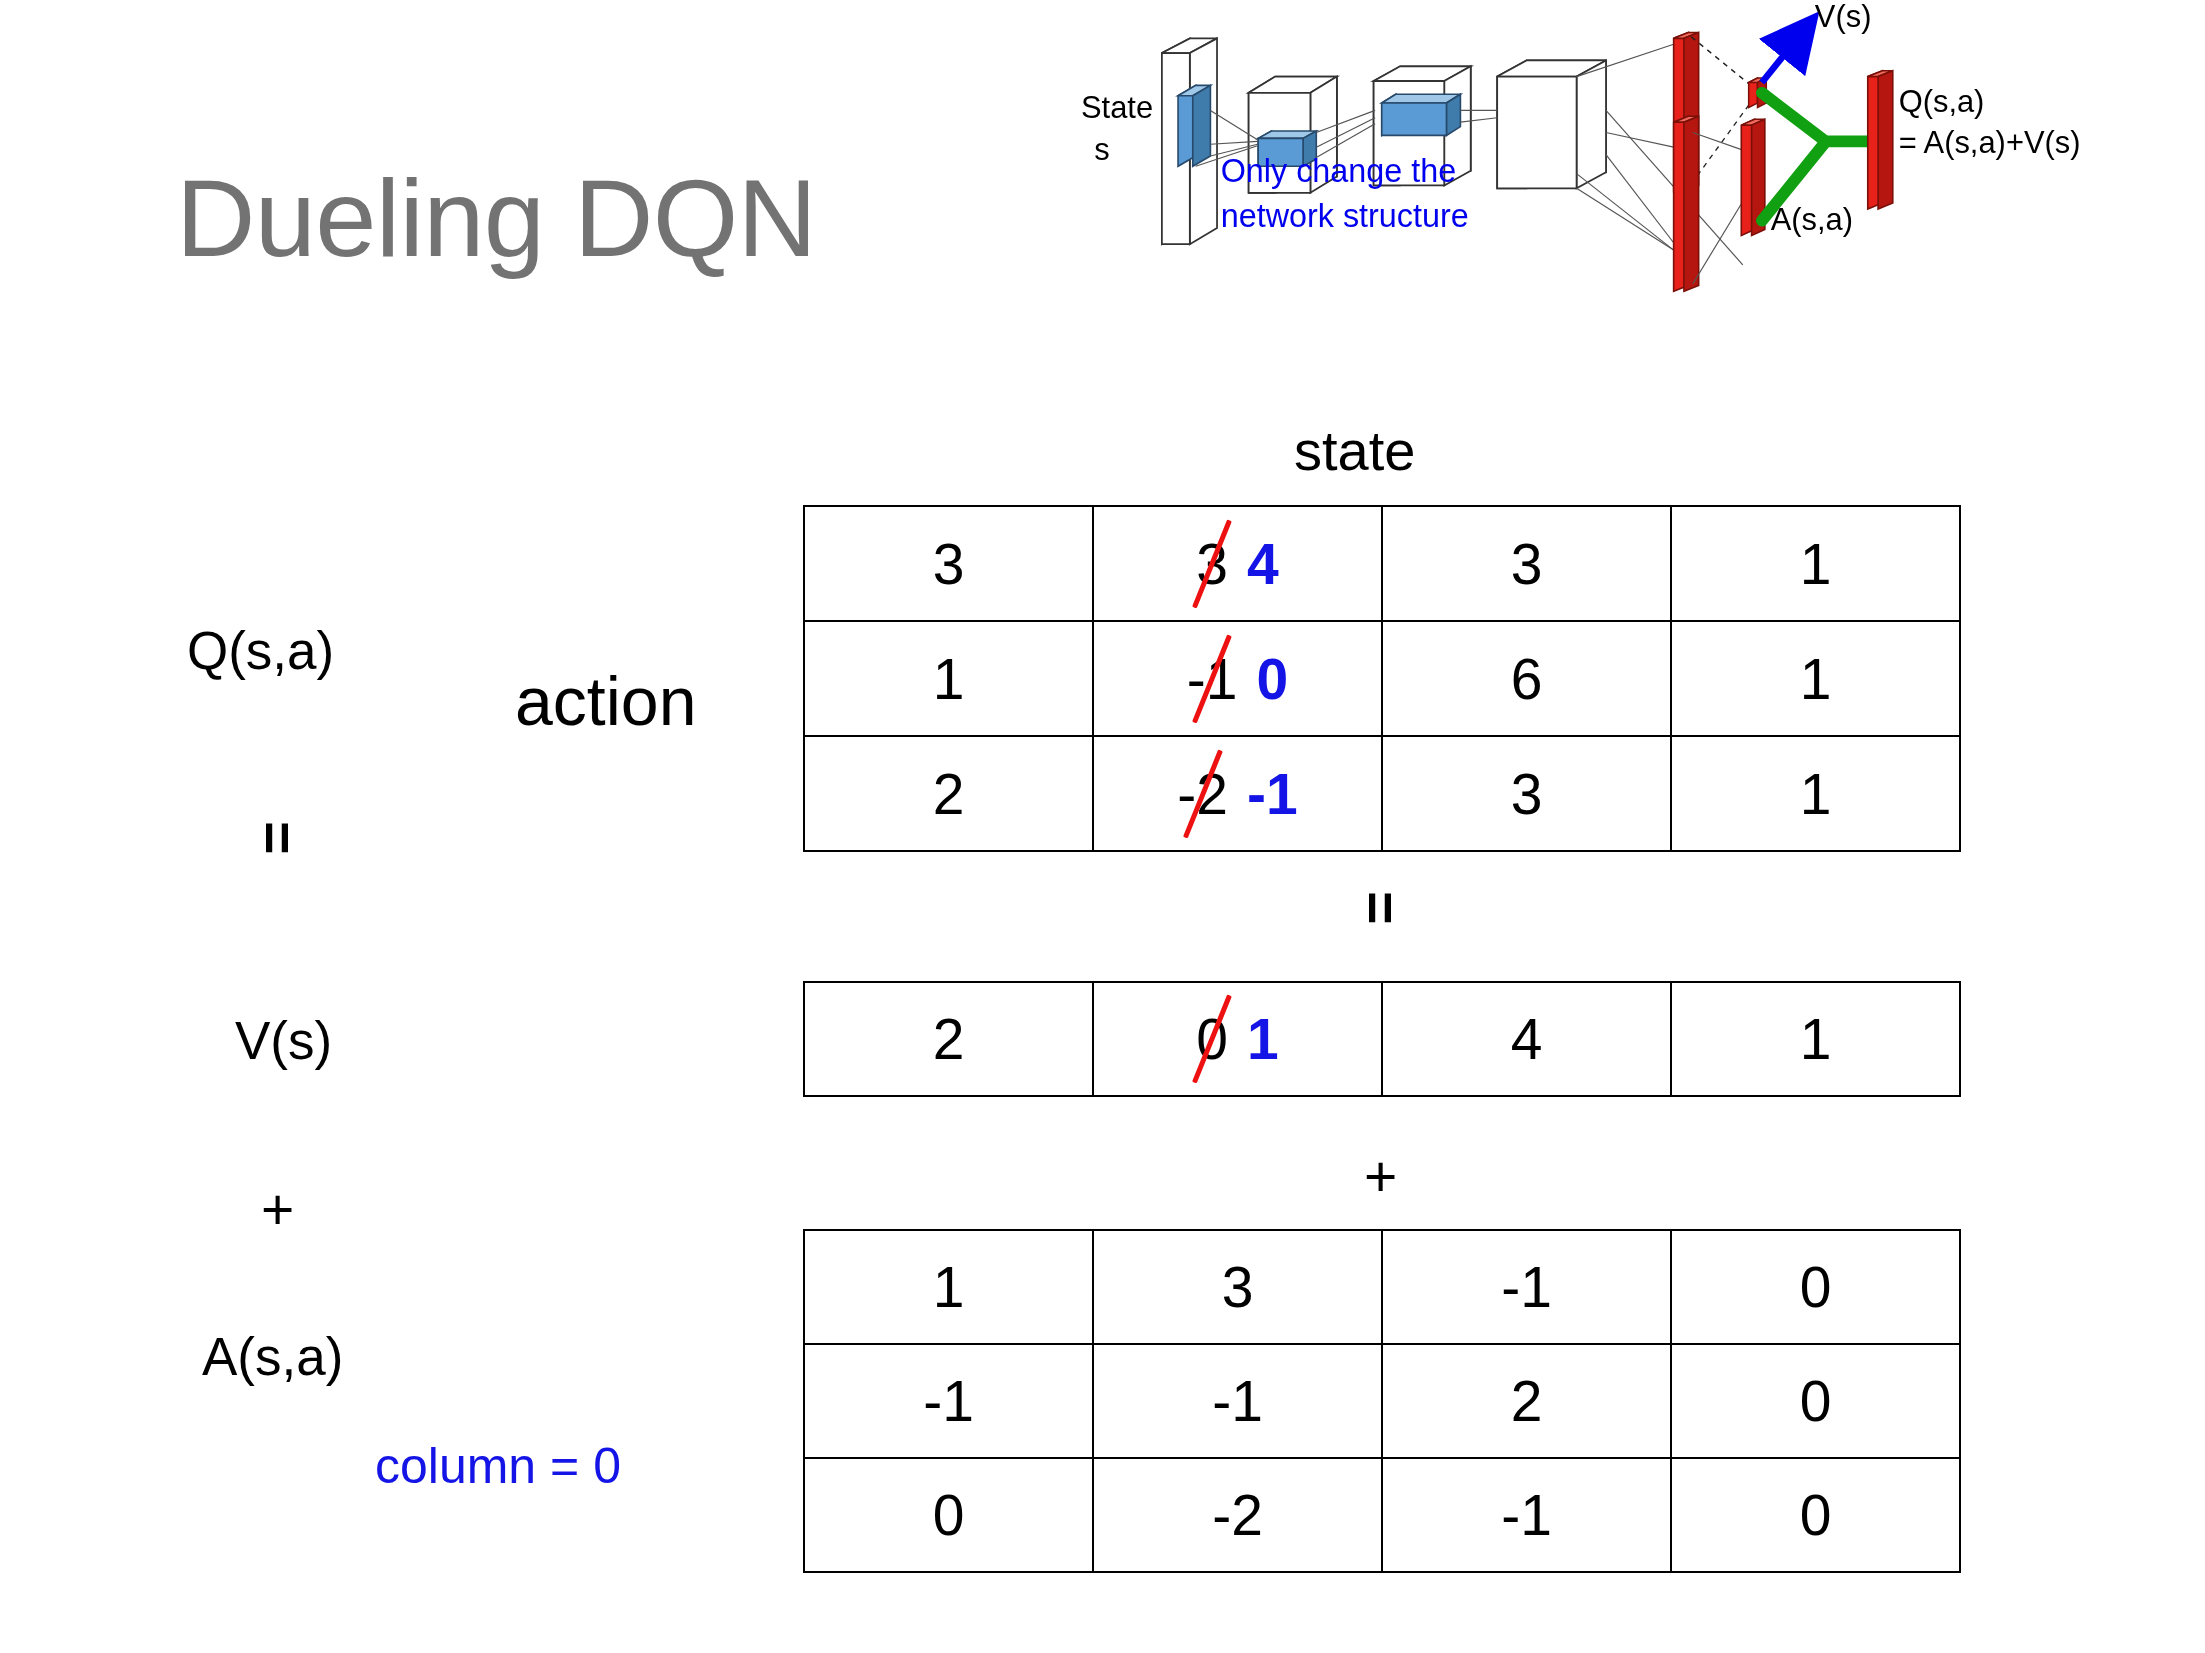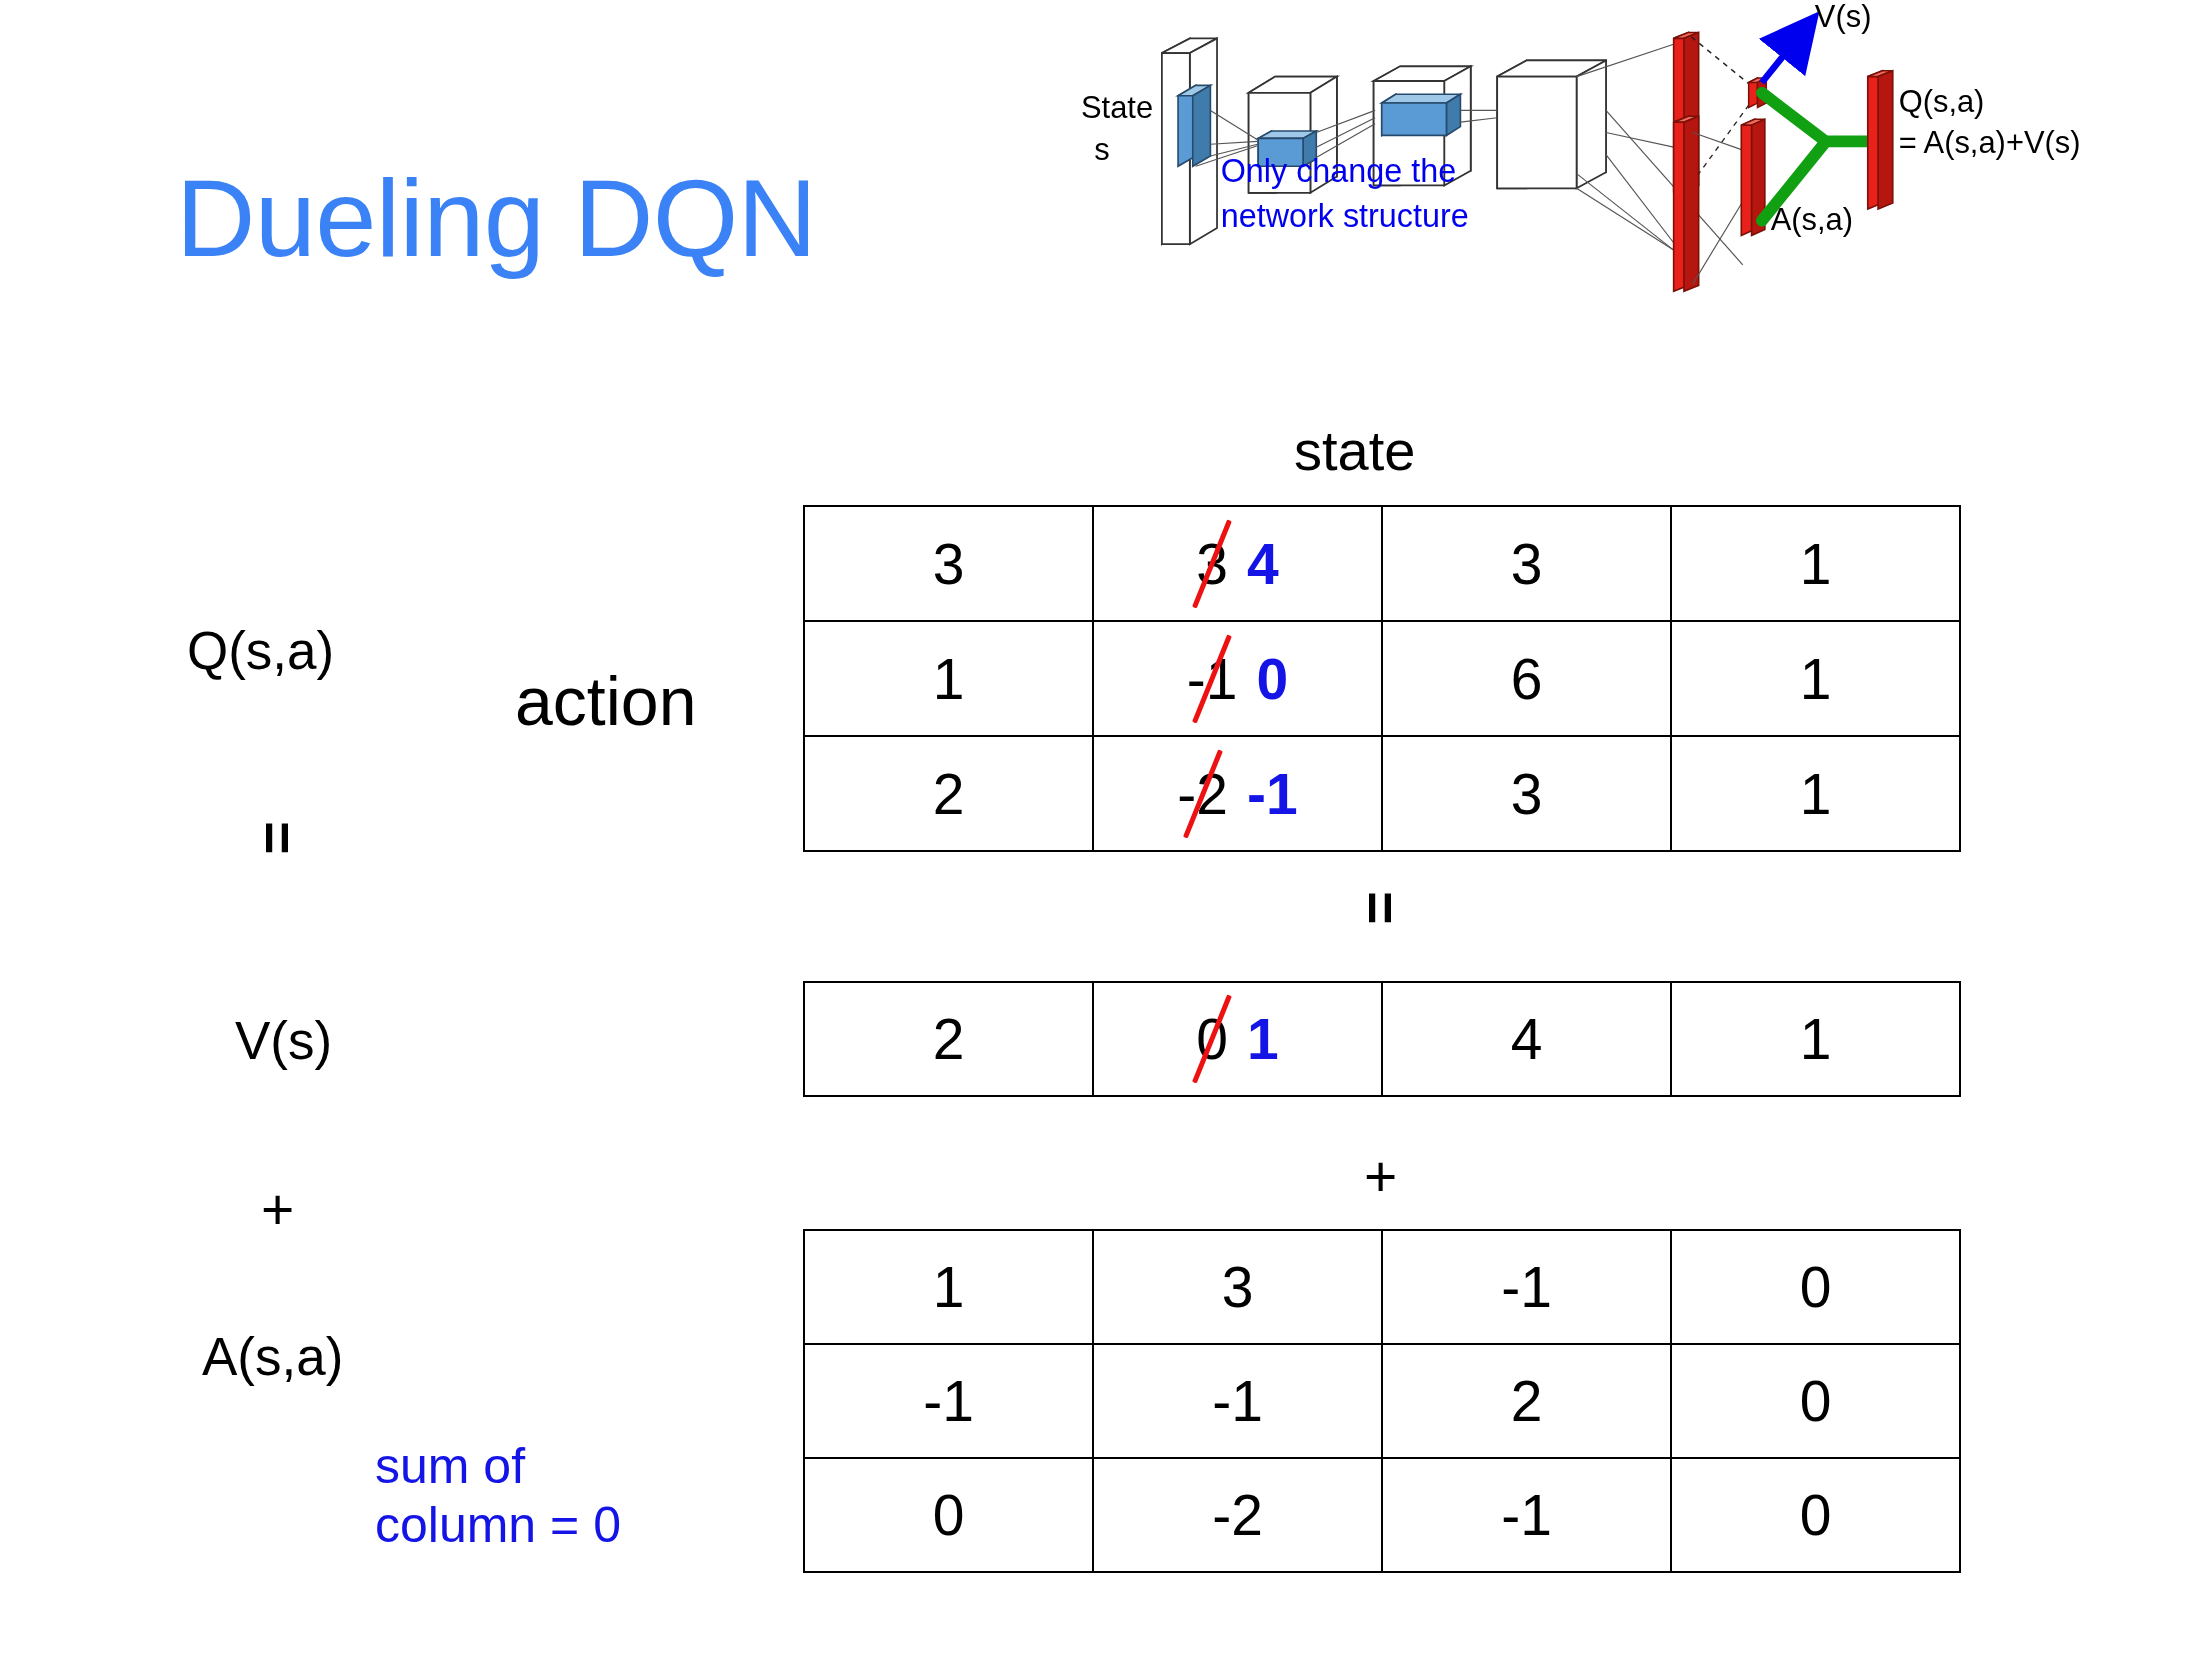--- a/index.html
+++ b/index.html
@@ -13,21 +13,21 @@
   }
   .abs { position:absolute; }
 
   
   #slide-title {
     left:176px; top:154px;
     font-size:110px;
     font-weight:400;
     letter-spacing:-0.7px;
     white-space:nowrap;
-    color:#3b82f6;
+    color:#737373;
   }
 
   
   #network-diagram { left:1081px; top:0px; width:1125px; height:412px; }
   #network-diagram svg { display:block; }
   .diag-label {
     font-family:"Liberation Sans", sans-serif;
     font-size:42px;
     fill:#000;
   }
@@ -252,21 +252,20 @@
 
 <div class="abs lbl-black" id="v-label">V(s)</div>
 <div class="abs lbl-blue" id="avg-note">
 </div>
 
 <div class="abs op-sign" id="plus-1">+</div>
 <div class="abs op-sign" id="plus-2">+</div>
 
 <div class="abs lbl-black" id="a-label">A(s,a)</div>
 <div class="abs lbl-blue" id="sum-note">
-  <div>sum of</div>
   <div>column = 0</div>
 </div>
 
 <table class="grid" id="q-table">
     <tbody>
       <tr>
         <td>3</td>
         <td class="edited-cell">
           <div class="inner">
             <span class="struck">3<span class="slash"></span></span>

